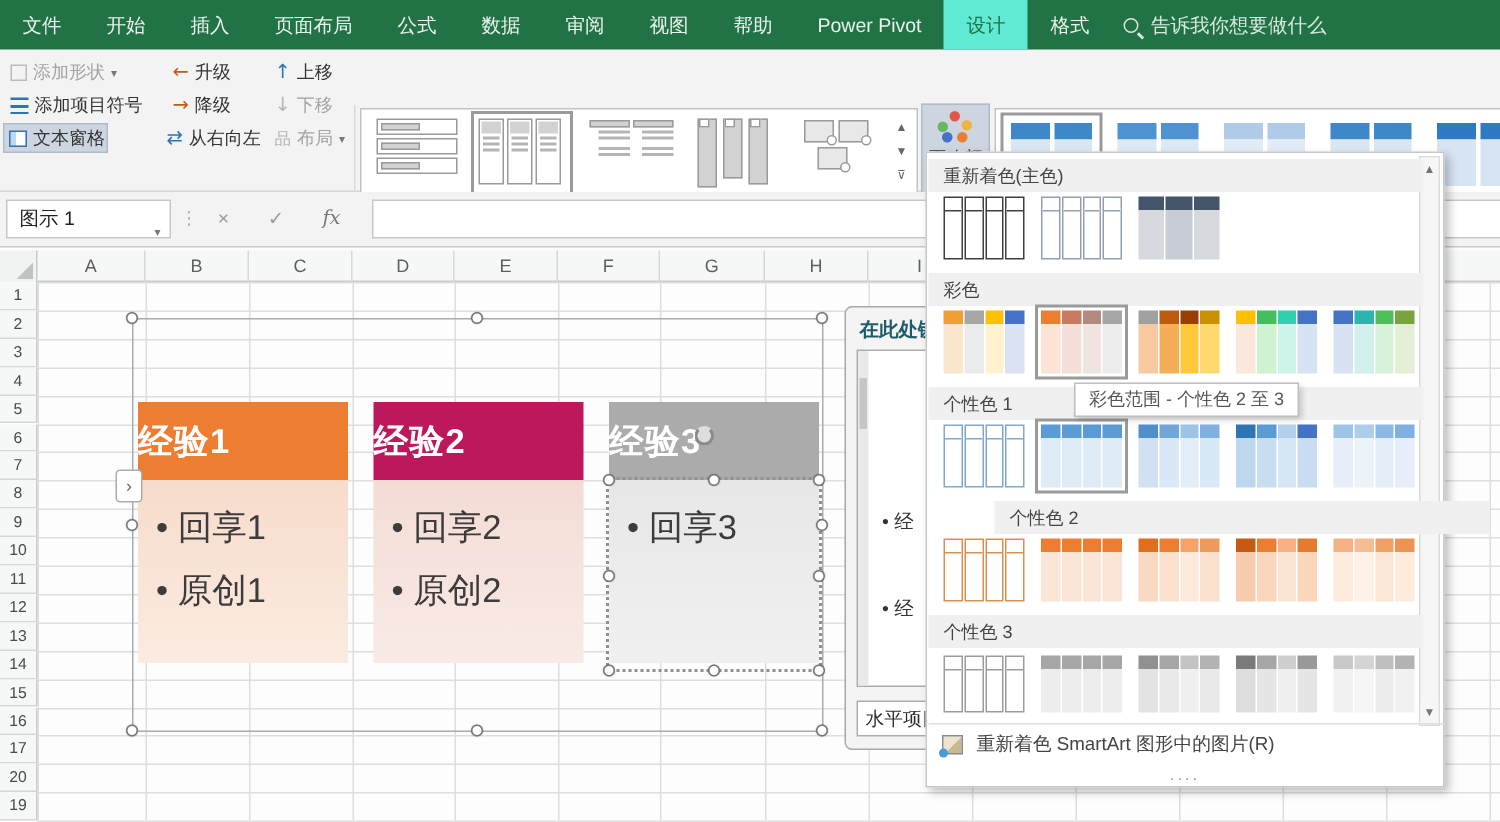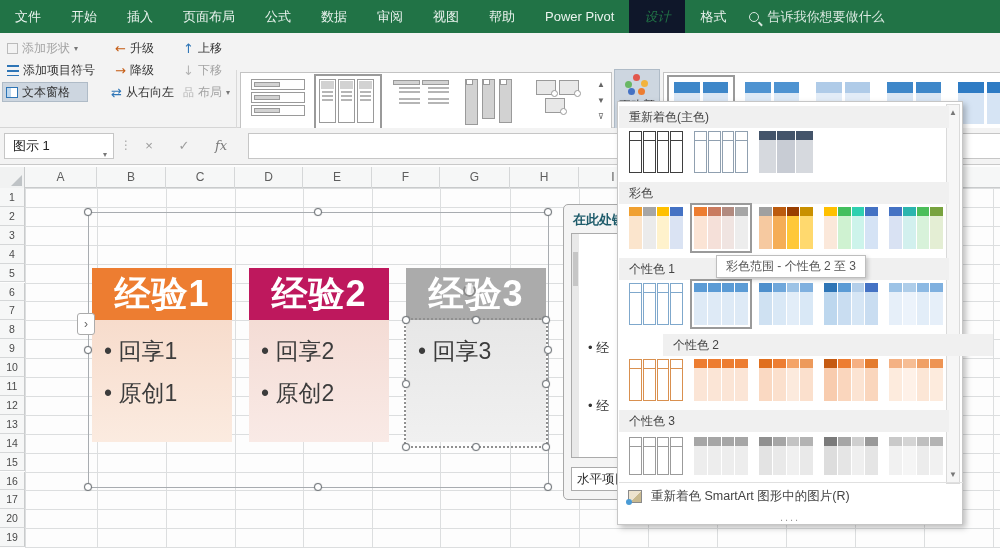--- a/index.html
+++ b/index.html
@@ -2,21 +2,21 @@
 <html><head>
 <meta charset="utf-8">
 <style>
   * { margin:0; padding:0; box-sizing:border-box; }
   html,body { font-family:"Liberation Sans","DejaVu Sans",sans-serif; }
   #app { position:relative; width:1000px; height:548px; background:#fff; overflow:hidden; font-size:12px; }
 
   
   .tabbar { position:absolute; left:0; top:0; width:1000px; height:33px; background:#217346; display:flex; align-items:stretch; z-index:4; }
   .tab { color:#EAF3EE; font-size:13px; padding:0 15px; display:flex; align-items:center; cursor:default; white-space:nowrap; }
-  .tab.active { background:#0f172a; color:#217346;font-style:italic; }
+  .tab.active { background:#5eead4; color:#217346; }
   .searchwrap { display:flex; align-items:center; color:#D9E8E0; margin-left:8px; font-size:13px; }
   .mag { width:10px; height:10px; border:1.5px solid #D9E8E0; border-radius:50%; position:relative; margin-right:8px; }
   .mag:after { content:""; position:absolute; width:5px; height:1.5px; background:#D9E8E0; transform:rotate(45deg); left:8px; top:10px; }
 
   
   .ribbon { position:absolute; left:0; top:33px; width:1000px; height:95px; background:#F3F3F3; border-bottom:1px solid #D5D5D5; z-index:3; }
   .rbtn { position:absolute; height:20px; display:flex; align-items:center; gap:4px; color:#333; padding:0 3px; font-size:12px; white-space:nowrap; }
   .rbtn.hl { background:#CDD6E0; border:1px solid #AFBBC7; }
   .rbtn.disabled { color:#A3A3A3; }
   .ric { display:inline-block; flex:none; }
@@ -72,21 +72,21 @@
   .colhead { position:absolute; left:0; top:2px; width:1000px; height:21px; background:#F6F7F7; border-bottom:1px solid #C9CBCC; }
   .corner { position:absolute; left:0; top:2px; width:25px; height:21px; background:#F1F2F2; border-right:1px solid #C9CBCC; }
   .corner:after { content:""; position:absolute; right:2px; bottom:2px; border-left:11px solid transparent; border-bottom:11px solid #BFC3C6; }
   .chcell { position:absolute; top:0; height:21px; text-align:center; line-height:21px; color:#5E5E5E; font-size:12px; border-right:1px solid #D5D7D8; }
   .rhcell { position:absolute; left:0; width:25px; background:#F6F7F7; border-right:1px solid #C9CBCC; border-bottom:1px solid #D5D7D8; color:#4A4A4A; font-size:10.5px; text-align:center; }
   .gl-v { position:absolute; width:1px; background:#DCDEDF; }
   .gl-h { position:absolute; height:1px; background:#DCDEDF; }
 
   
   .sa-col { position:absolute; width:140px; z-index:2; }
-  .sa-head { height:52px; text-align:center; line-height:52px; color:#fff; font-size:36px; font-weight:bold; letter-spacing:1px; }
+  .sa-head { height:52px; text-align:left; line-height:52px; color:#fff; font-size:23px; font-weight:bold; letter-spacing:1px; }
   .sa-body { height:122px; padding:10px 0 0 12px; font-size:23px; color:#3C3C3C; line-height:42px; }
   .frame-l { position:absolute; background:#A8ACB0; z-index:2; }
   .handle { position:absolute; width:8px; height:8px; border-radius:50%; background:#fff; border:1px solid #70767B; z-index:5; box-shadow:0 0 1px rgba(0,0,0,.4); }
   .selbox { position:absolute; border:2px dotted #909090; z-index:4; }
   .rotate-h { position:absolute; width:13px; height:13px; border-radius:50%; border:2px solid #8A8A8A; border-top-color:transparent; background:rgba(255,255,255,.6); z-index:5; }
   .chevbtn { position:absolute; width:18px; height:22px; background:#fff; border:1px solid #ABABAB; border-radius:3px; color:#666; text-align:center; line-height:20px; font-size:12px; z-index:3; }
 
   
   .tpane { position:absolute; left:563px; top:204px; width:120px; height:296px; background:#F4F4F4; border:1px solid #A8A8A8; border-radius:5px; z-index:6; overflow:hidden; }
   .tpane-title { color:#1F5C6B; font-weight:bold; font-size:13px; padding:6px 0 0 9px; white-space:nowrap; }
@@ -143,21 +143,21 @@
   <div class="ribbon">
     <div class="rbtn disabled" style="left:4px;top:5px;width:100px">
       <span class="ric i-box"></span>
       <span>添加形状</span>
         <span class="dd">▾</span>
     </div>
     <div class="rbtn" style="left:4px;top:27px;width:110px">
       <span class="ric i-bullets"></span>
       <span>添加项目符号</span>
     </div>
-    <div class="rbtn hl" style="left:2px;top:49px;width:86px">
+    <div class="rbtn hl" style="left:2px;top:49px;width:70px">
       <span class="ric i-pane"></span>
       <span>文本窗格</span>
     </div>
     <div class="rbtn" style="left:112px;top:5px">
       <span class="ric ar" style="color:#C55A11">←</span>
       <span>升级</span>
     </div>
     <div class="rbtn" style="left:112px;top:27px">
       <span class="ric ar" style="color:#C55A11">→</span>
       <span>降级</span>

